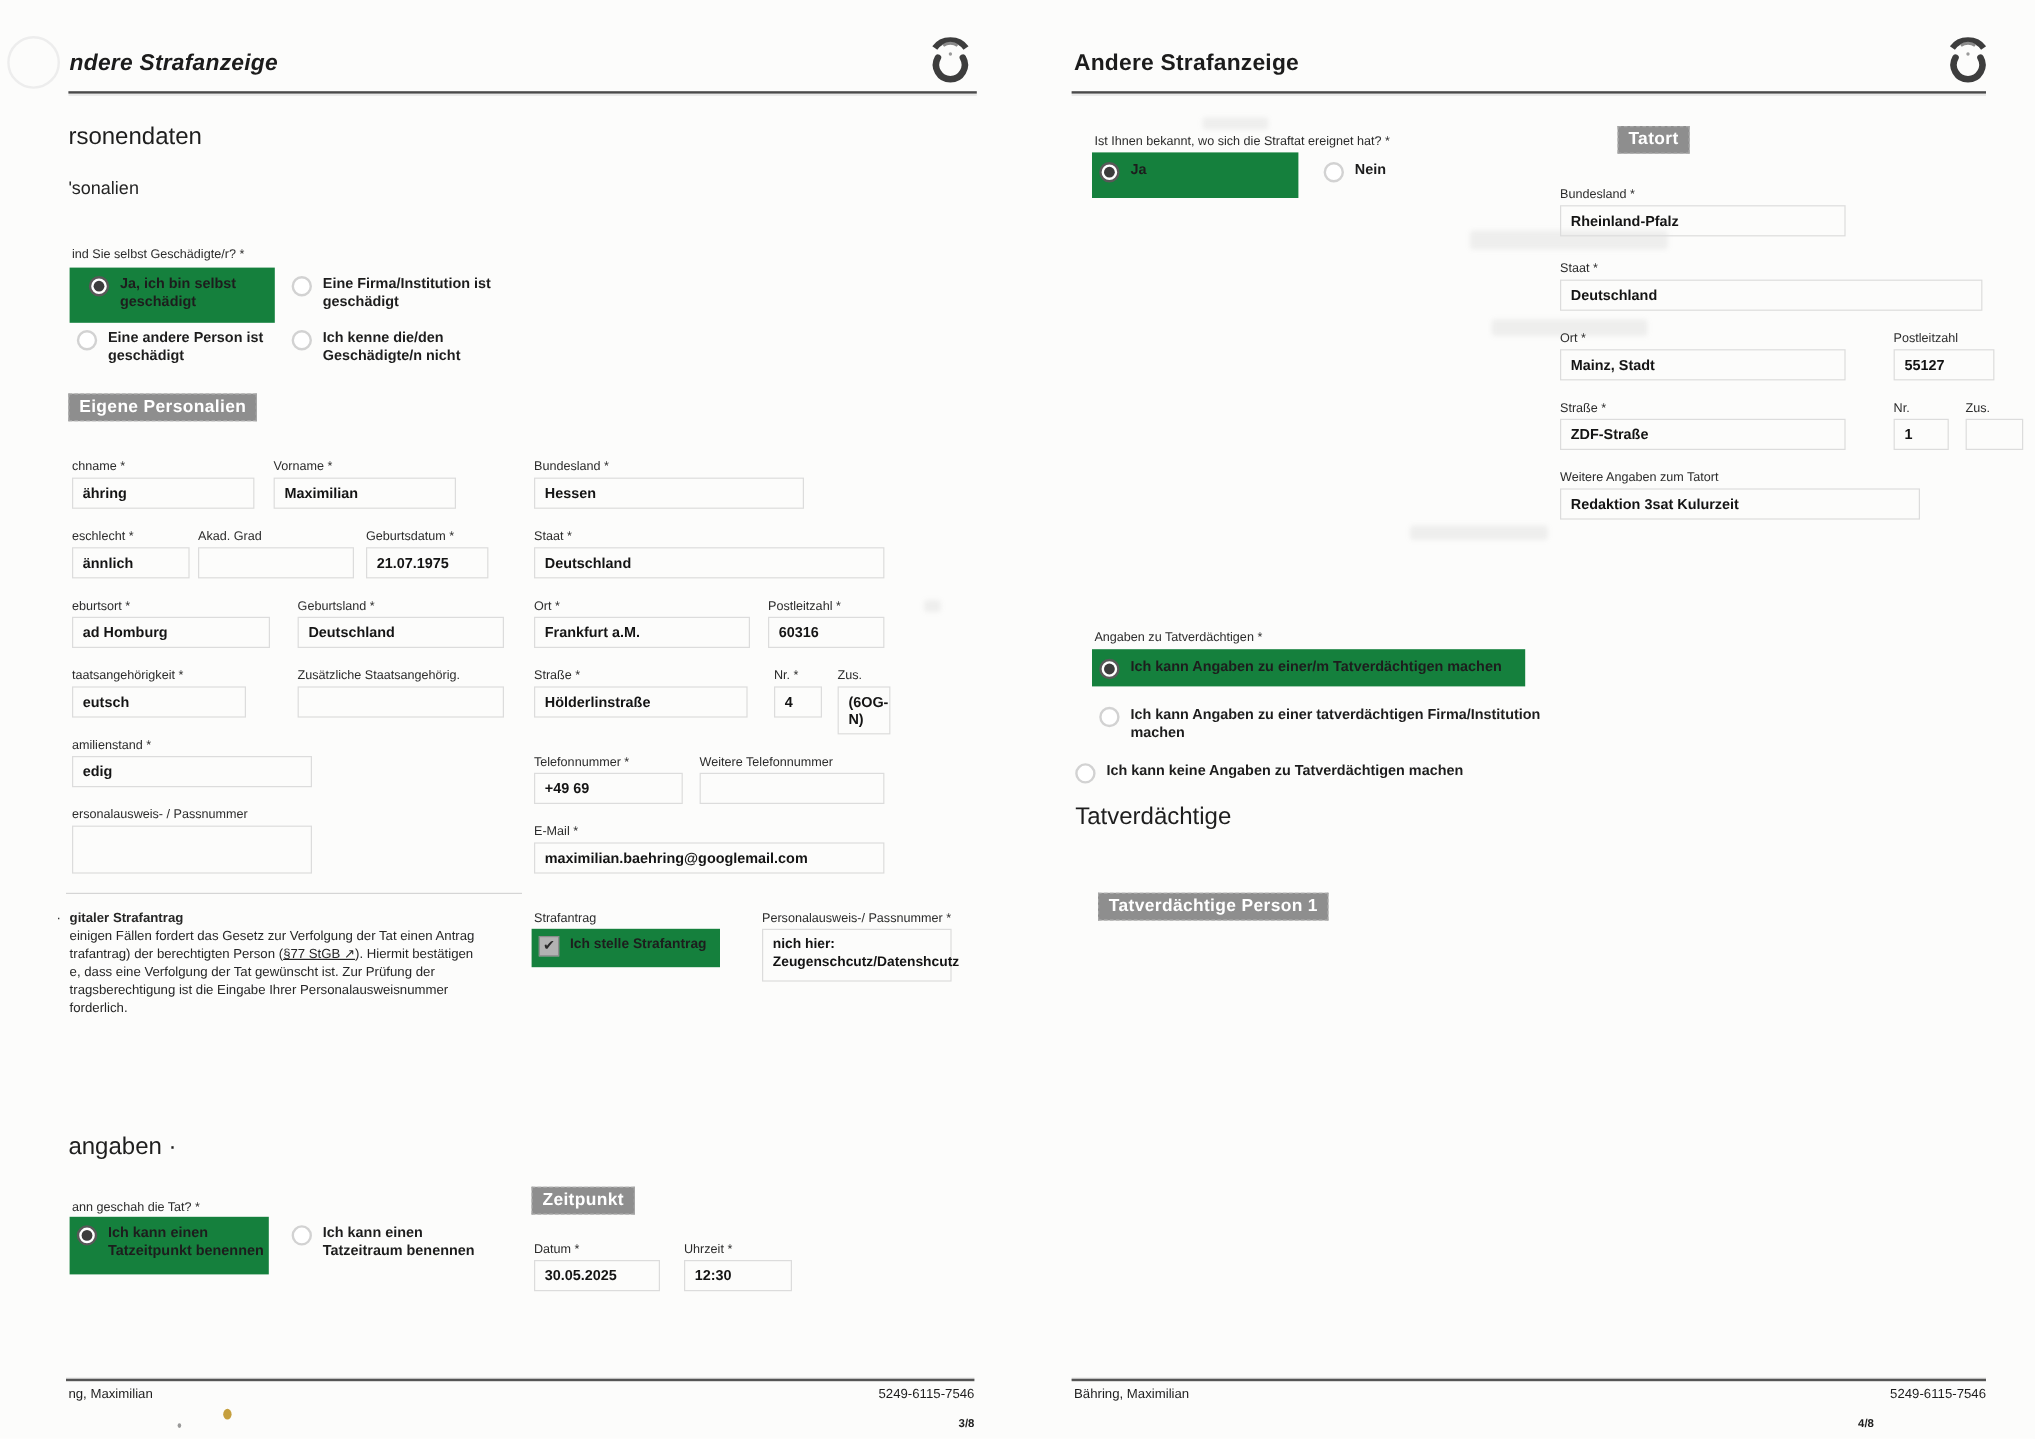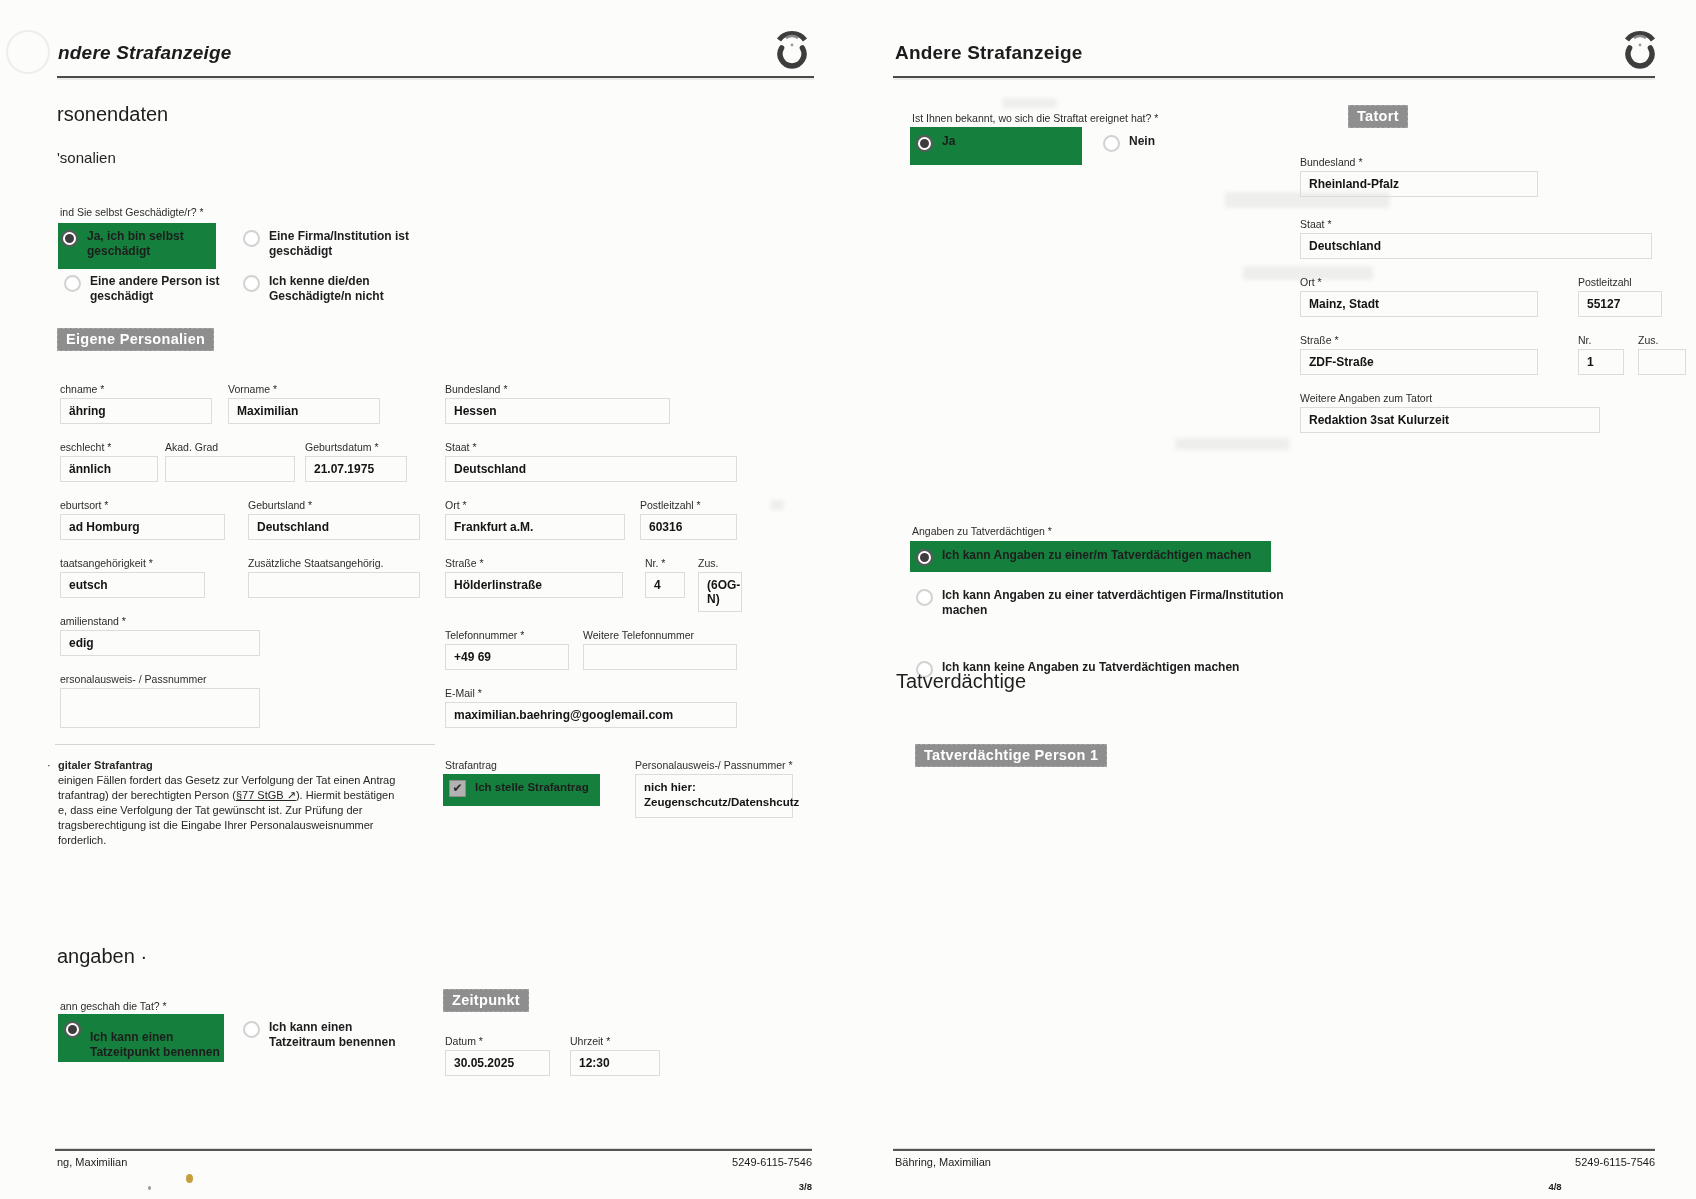--- a/index.html
+++ b/index.html
@@ -55,21 +55,21 @@
       <path d="M7 12 A 15 13 0 0 1 33 12" fill="none" stroke="#3d3d3d" stroke-width="5"></path>
       <path d="M14 10 A 9 8 0 0 1 26 10" fill="none" stroke="#8a8a8a" stroke-width="2.5"></path>
       <path d="M30.4 20 A 12 12 0 1 1 9.6 20" fill="none" stroke="#3d3d3d" stroke-width="5.5" stroke-linecap="round"></path>
       <circle cx="20" cy="17" r="1.4" fill="#9a9a9a"></circle>
     </svg>
 
     <div class="abs h-lg" style="left:57px;top:103px;">rsonendaten</div>
     <div class="abs h-md" style="left:57px;top:149px;">'sonalien</div>
 
     <div class="abs qlabel" style="left:60px;top:206px;">ind Sie selbst Geschädigte/r? *</div>
-    <div class="abs ropt hl" style="left:58px;top:223px;width:155px;height:34px;padding:6px 0 6px 3px;">
+    <div class="abs ropt hl" style="left:58px;top:223px;width:155px;height:34px;padding:6px 0 6px 16px;">
       <span class="radio sel"></span>
       <span class="rlabel" style="width:118px;">Ja, ich bin selbst geschädigt</span>
     </div>
     <div class="abs ropt" style="left:243px;top:229px;width:185px;">
       <span class="radio"></span>
       <span class="rlabel" style="width:150px;">Eine Firma/Institution ist geschädigt</span>
     </div>
     <div class="abs ropt" style="left:64px;top:274px;width:180px;">
       <span class="radio"></span>
       <span class="rlabel" style="width:145px;">Eine andere Person ist geschädigt</span>
@@ -193,21 +193,21 @@
     <div class="abs" style="left:635px;top:759px;width:158px;">
       <div class="flabel">Personalausweis-/ Passnummer *</div>
       <div class="fbox" style="min-height:44px;font-size:11.5px;line-height:15px;"><span class="pre">nich hier:
 Zeugenschcutz/Datenshcutz</span></div>
     </div>
 
     <div class="abs h-lg" style="left:57px;top:945px;">angaben ·</div>
     <div class="abs qlabel" style="left:60px;top:1000px;">ann geschah die Tat? *</div>
     <div class="abs ropt hl" style="left:58px;top:1014px;width:160px;height:36px;padding:6px 0 6px 6px;">
       <span class="radio sel"></span>
-      <span class="rlabel" style="width:135px;margin-top:10px;">Ich kann einen Tatzeitpunkt benennen</span>
+      <span class="rlabel" style="width:135px;">Ich kann einen Tatzeitpunkt benennen</span>
     </div>
     <div class="abs ropt" style="left:243px;top:1020px;width:175px;">
       <span class="radio"></span>
       <span class="rlabel" style="width:140px;">Ich kann einen Tatzeitraum benennen</span>
     </div>
 
     <div class="abs chip" style="left:443px;top:989px;">Zeitpunkt</div>
     <div class="abs" style="left:445px;top:1035px;width:105px;">
       <div class="flabel">Datum *</div>
       <div class="fbox"><span class="pre">30.05.2025</span></div>
@@ -280,21 +280,21 @@
 
     <div class="abs qlabel" style="left:912px;top:525px;">Angaben zu Tatverdächtigen *</div>
     <div class="abs ropt hl" style="left:910px;top:541px;width:355px;height:17px;padding:7px 0 7px 6px;">
       <span class="radio sel"></span>
       <span class="rlabel">Ich kann Angaben zu einer/m Tatverdächtigen machen</span>
     </div>
     <div class="abs ropt" style="left:916px;top:588px;width:375px;">
       <span class="radio"></span>
       <span class="rlabel" style="width:345px;">Ich kann Angaben zu einer tatverdächtigen Firma/Institution machen</span>
     </div>
-    <div class="abs ropt" style="left:916px;top:635px;width:380px;margin-top:25px;">
+    <div class="abs ropt" style="left:896px;top:635px;width:380px;">
       <span class="radio"></span>
       <span class="rlabel">Ich kann keine Angaben zu Tatverdächtigen machen</span>
     </div>
 
     <div class="abs h-lg" style="left:896px;top:670px;">Tatverdächtige</div>
     <div class="abs chip" style="left:915px;top:744px;">Tatverdächtige Person 1</div>
 
     <div class="abs frule" style="left:893px;top:1149px;width:762px;"></div>
     <div class="abs foot" style="left:895px;top:1156px;">Bähring, Maximilian</div>
     <div class="abs foot" style="left:1455px;top:1156px;width:200px;text-align:right;">5249-6115-7546</div>

